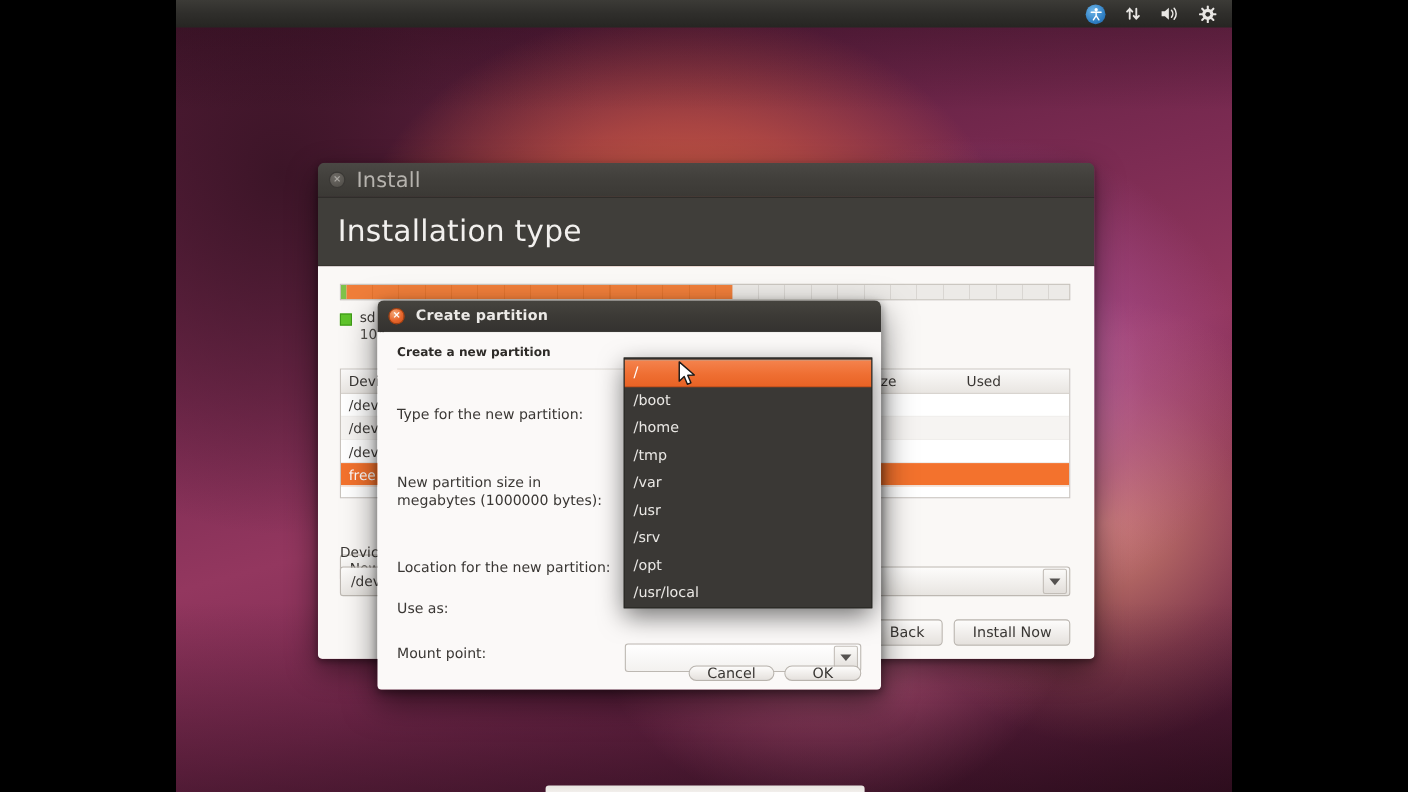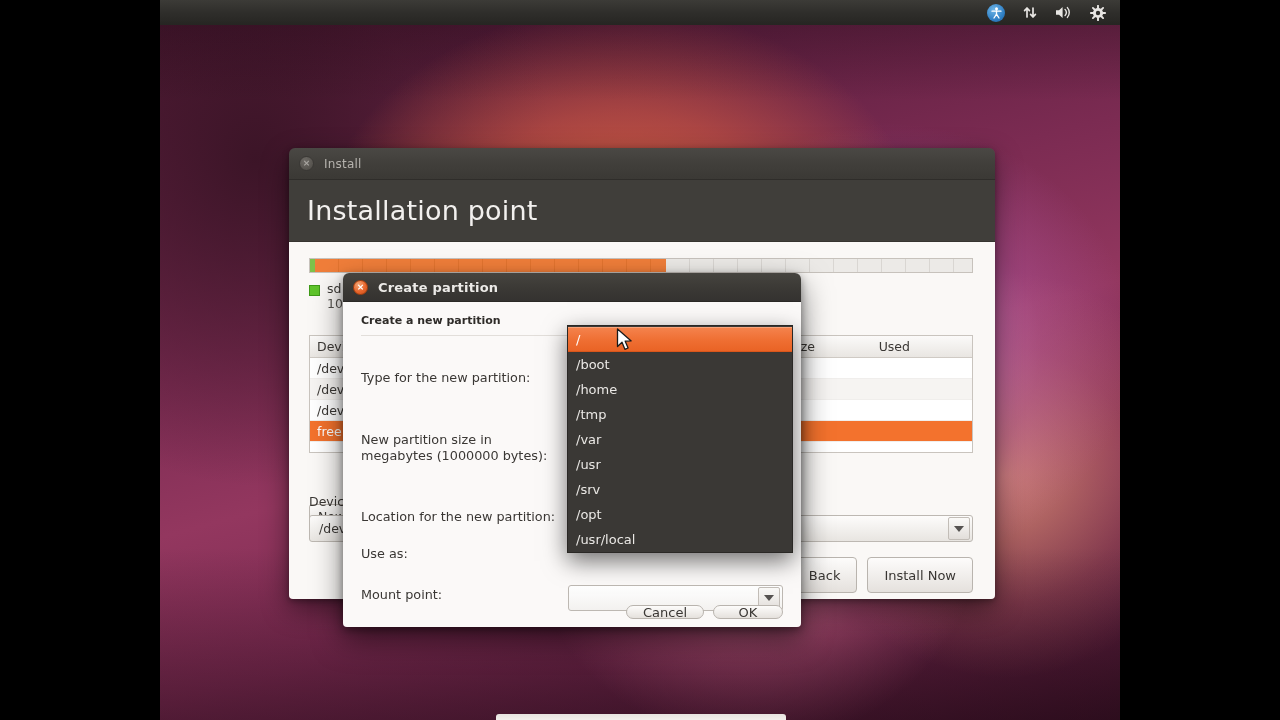--- a/index.html
+++ b/index.html
@@ -78,21 +78,21 @@
     border-bottom: 1px solid #2f2d2a;
   }
   .win-close {
     width: 15px; height: 15px; border-radius: 50%;
     background: radial-gradient(circle at 36% 30%, #6e6b66 0%, #5a5752 60%, #4b4843 100%);
     border: 1px solid #3a3835;
     display: flex; align-items: center; justify-content: center;
     color: #a9a6a1; font-size: 9px; line-height: 1; font-weight: bold;
   }
   #install-title {
-    color: #b6b3ae; font-size: 12px; letter-spacing: 0.2px;
+    color: #b6b3ae; font-size: 19px; letter-spacing: 0.2px;
   }
   #install-header {
     height: 62px;
     background: #403e3a;
     display: flex; align-items: center; padding-left: 18px;
     border-bottom: 1px solid #36342f;
   }
   #install-header h1 {
     color: #f2f0ee; font-size: 27px; font-weight: 400; letter-spacing: 0.2px;
   }
@@ -190,21 +190,21 @@
     border-left: 5px solid transparent; border-right: 5px solid transparent;
     border-top: 6px solid #555250;
   }
 
   #install-footer {
     position: absolute; left: 0; right: 0; bottom: 0;
     height: 48px; display: flex; align-items: center; justify-content: flex-end;
     gap: 10px; padding-right: 22px;
   }
   .big-btn {
-    height: 36px; padding: 0 16px;
+    height: 24px; padding: 0 16px;
     background: linear-gradient(to bottom, #fdfcfb, #e5e1dd);
     border: 1px solid #b9b4ae; border-radius: 4px;
     font-size: 13px; color: #393633;
     display: flex; align-items: center; justify-content: center;
   }
 
   
   #cp-dialog {
     position: absolute; left: 343px; top: 273px;
     width: 458px; height: 354px;
@@ -354,21 +354,21 @@
   <div id="bottom-strip"></div>
 
   <div id="install-window">
 
     <div id="install-titlebar">
       <span class="win-close">×</span>
       <span id="install-title">Install</span>
     </div>
 
     <div id="install-header">
-      <h1>Installation point</h1>
+      <h1>Installation type</h1>
     </div>
 
     <div id="install-body">
 
       <div id="part-bar">
         <div class="seg-green"></div>
         <div class="seg-orange" style="flex: 0 0 53%;"></div>
         <div class="seg-rest"></div>
       </div>
 

